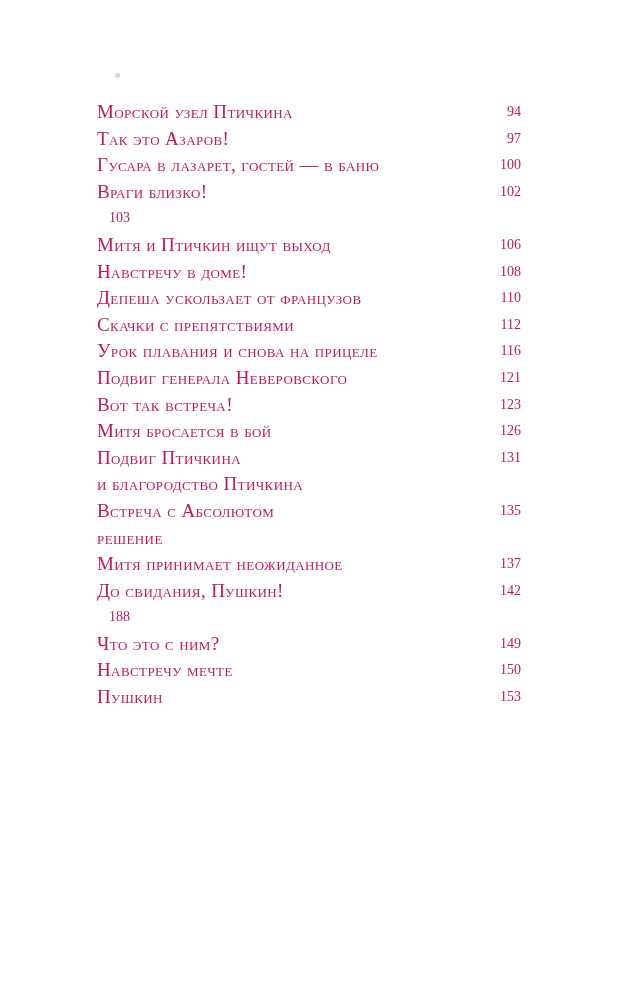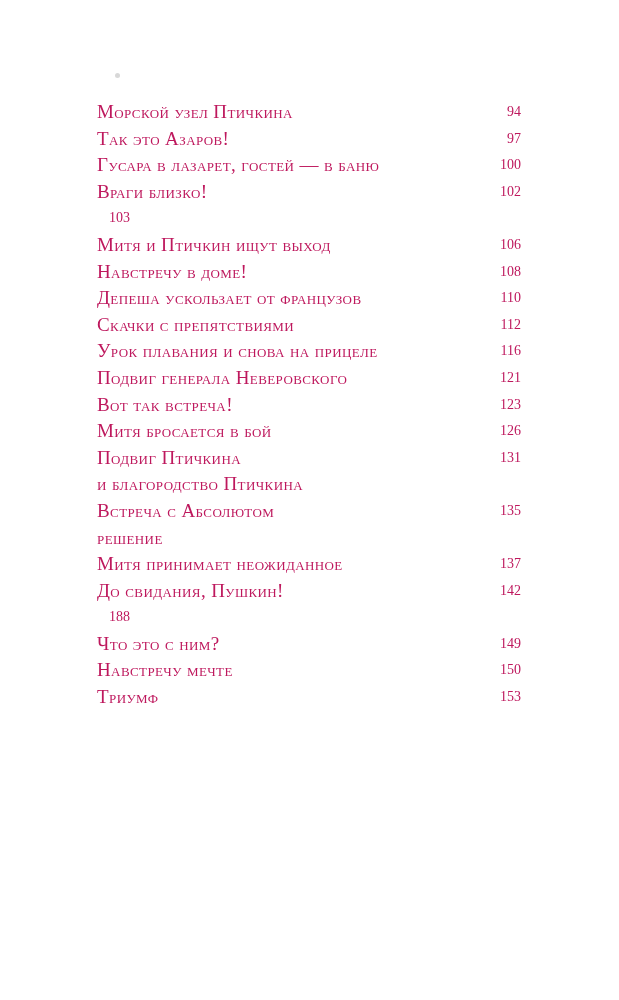--- a/index.html
+++ b/index.html
@@ -190,19 +190,19 @@
 
   <div class="toc-row">
     <div class="toc-title">
           <span class="title-line">Навстречу мечте</span>
         </div>
     <div class="toc-page">150</div>
   </div>
 
   <div class="toc-row">
     <div class="toc-title">
-          <span class="title-line">Триумф</span>
+          <span class="title-line">Пушкин</span>
         </div>
     <div class="toc-page">153</div>
   </div>
 
 </div>
 </div>
 
 </body></html>

